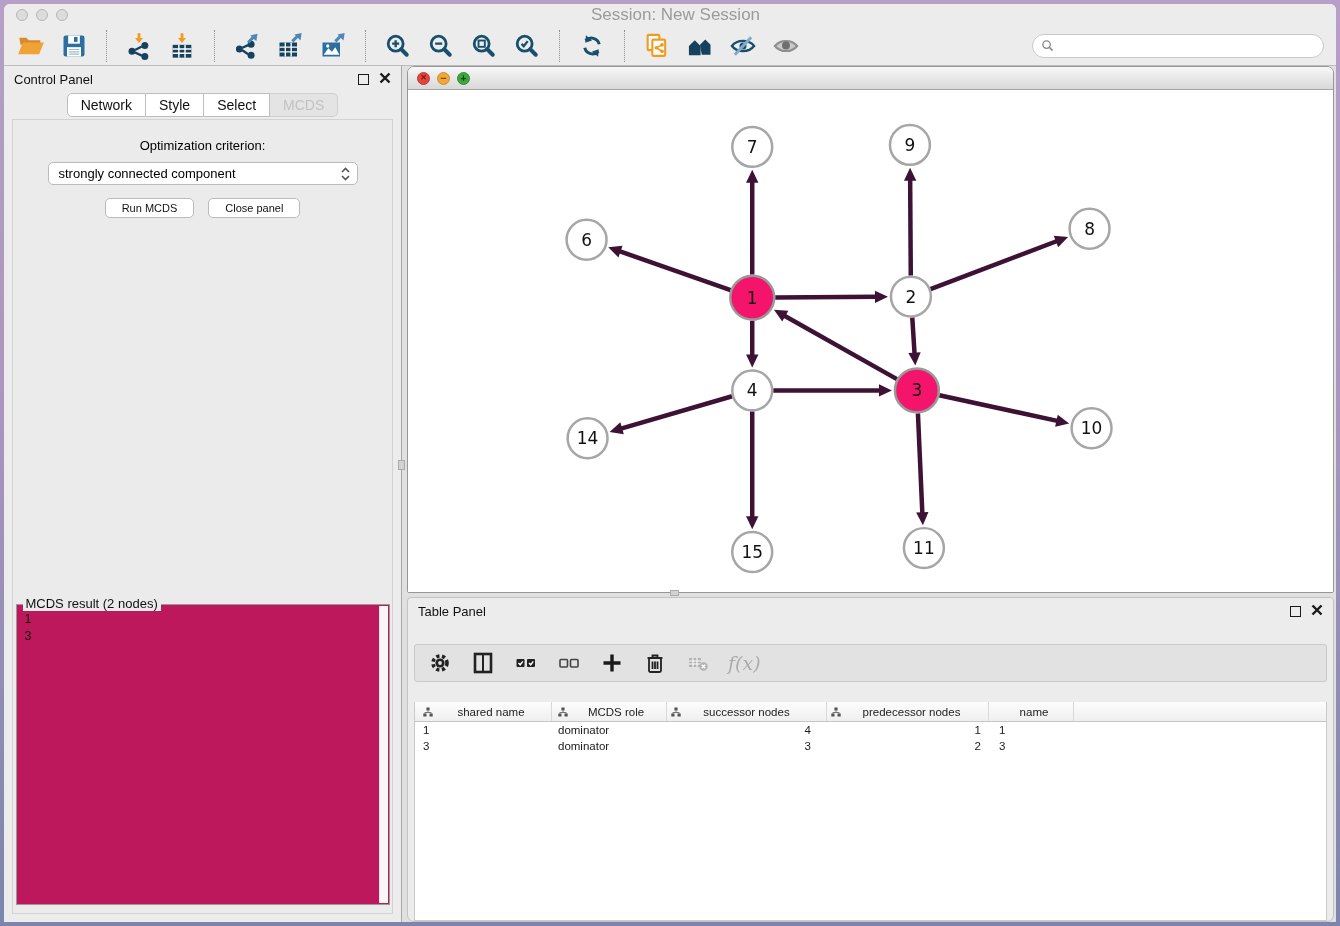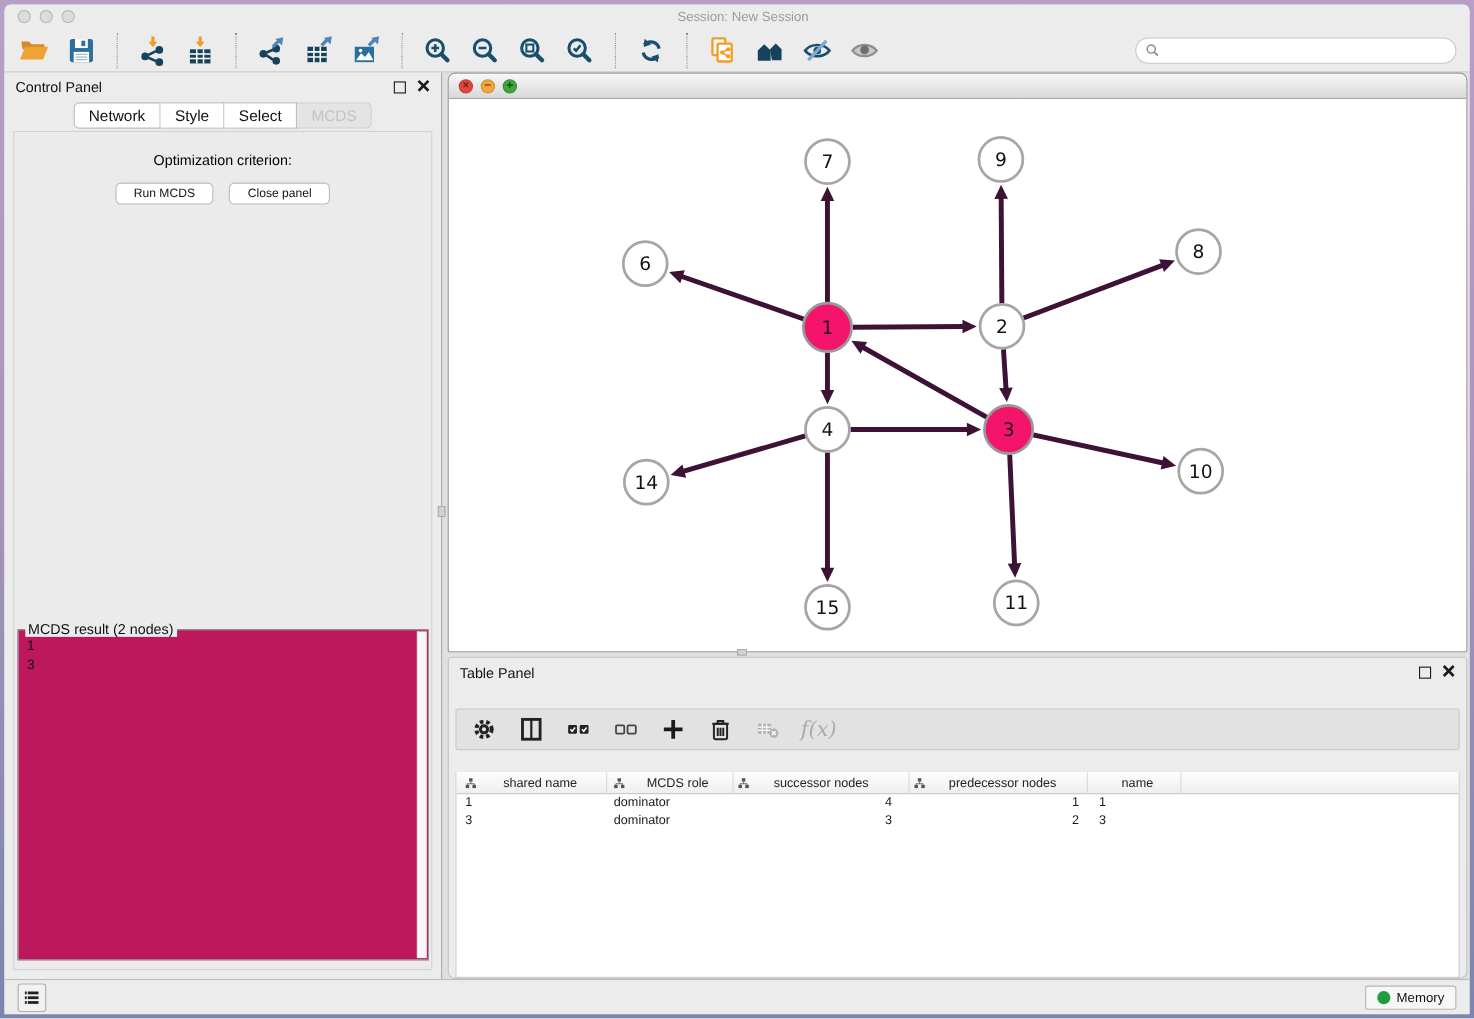--- a/index.html
+++ b/index.html
@@ -4,21 +4,21 @@
 <style>
   * { margin:0; padding:0; box-sizing:border-box; }
   html,body { width:1340px; height:926px; font-family:"Liberation Sans",sans-serif; }
   .frame { width:1340px; height:926px; background:linear-gradient(180deg,#b79fc7 0%,#a995bd 45%,#7b85ad 100%); padding:4px; }
   .app { width:100%; height:100%; background:#ececec; border-radius:6px 6px 0 0; display:flex; flex-direction:column; overflow:hidden; }
 
   
   .titlebar { height:22px; position:relative; display:flex; align-items:center; background:#ececec; }
   .traffic-gray { display:flex; gap:8px; margin-left:12px; }
   .traffic-gray span { width:12px; height:12px; border-radius:50%; background:#dcdcdc; border:1px solid #b6b6b6; }
-  .app-title { position:absolute; left:11px; right:0; text-align:center; font-size:12px; color:#9b9b9b; }
+  .app-title { position:absolute; left:11px; right:0; text-align:center; font-size:17px; color:#9b9b9b; }
 
   
   .toolbar { height:40px; display:flex; align-items:center; padding:0 12px; gap:13px; border-bottom:1px solid #bcbcbc; background:#ececec; }
   .tbicon { width:30px; height:30px; display:flex; align-items:center; justify-content:center; }
   .tbicon svg { width:28px; height:28px; }
   .tb-sep { align-self:center; height:32px; border-left:1px dotted #8f8f8f; margin:0 4px; }
   .searchbox { margin-left:auto; width:292px; height:24px; background:#fff; border:1px solid #c8c8c8; border-radius:12px; display:flex; align-items:center; padding:0 8px; gap:5px; }
   .searchbox input { border:none; outline:none; flex:1; font-size:12px; background:transparent; }
 
   
@@ -269,20 +269,28 @@
               </svg></span>
       </div>
       <div class="cp-tabs">
         <span class="tab">Network</span>
         <span class="tab">Style</span>
         <span class="tab">Select</span>
         <span class="tab active-dim">MCDS</span>
       </div>
       <div class="cp-body">
         <div class="opt-label">Optimization criterion:</div>
+        <div class="selectbox">
+          <span>strongly connected component</span>
+          <span class="sp"></span>
+          <svg width="11" height="16" viewBox="0 0 11 16">
+                <path d="M2 6 5.5 2.4 9 6" fill="none" stroke="#555" stroke-width="1.6"></path>
+                <path d="M2 10 5.5 13.6 9 10" fill="none" stroke="#555" stroke-width="1.6"></path>
+              </svg>
+        </div>
         <div class="btn-row">
           <span class="btn">Run MCDS</span>
           <span class="btn">Close panel</span>
         </div>
         <div class="cp-spacer"></div>
         <div class="resultbox">
           <span class="legend">MCDS result (2 nodes)</span>
           <div class="result-lines">
             <div>1</div>
             <div>3</div>
@@ -536,33 +544,15 @@
             <span class="td c4">3</span>
           </div>
         </div>
       </div>
     </div>
 
     <div class="grip" style="left:394px; top:394px; width:7px; height:10px;"></div>
     <div class="grip" style="left:463px; top:524px; width:9px; height:6px; left:50%;"></div>
   </div>
 
-  <div class="statusbar">
-    <span class="sb-left-btn">
-          <svg width="18" height="18" viewBox="0 0 24 24">
-            <g fill="#222">
-              <rect x="7" y="4.5" width="13" height="3.4"></rect>
-              <rect x="7" y="10.3" width="13" height="3.4"></rect>
-              <rect x="7" y="16.1" width="13" height="3.4"></rect>
-              <rect x="3.5" y="4.5" width="2.2" height="3.4"></rect>
-              <rect x="3.5" y="10.3" width="2.2" height="3.4"></rect>
-              <rect x="3.5" y="16.1" width="2.2" height="3.4"></rect>
-            </g>
-          </svg>
-        </span>
-    <span class="memory-btn">
-      <span class="memdot"></span>
-      <span>Memory</span>
-    </span>
-  </div>
 
 </div>
 </div>
 
 </body></html>

